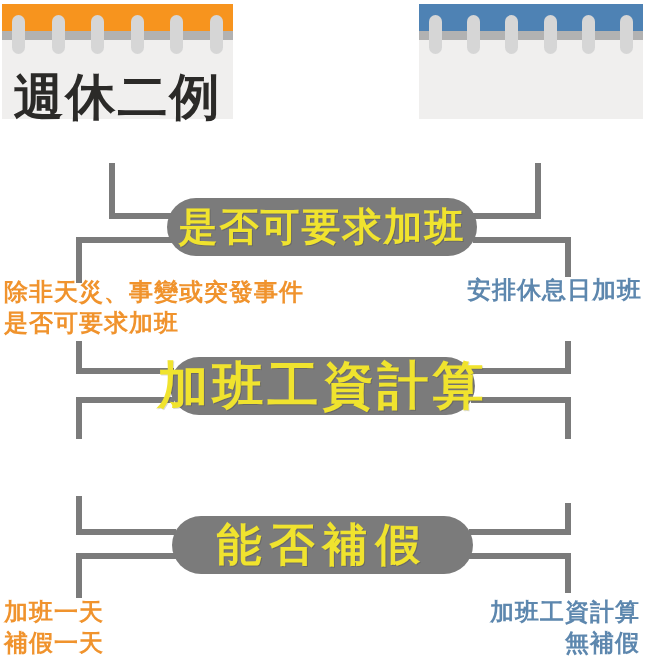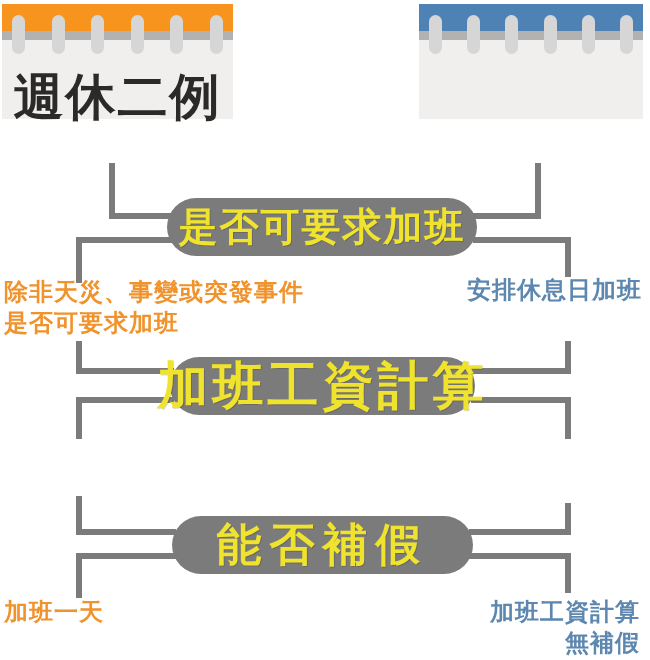--- a/index.html
+++ b/index.html
@@ -120,19 +120,20 @@
   </div>
   <div class="note blue" style="right:8px;top:275px;">
     <div>安排休息日加班</div>
   </div>
 
   <div class="note blue" style="right:8px;top:438px;">
   </div>
 
   <div class="note orange" style="left:4px;top:597px;">
     <div>加班一天</div>
+    <div>補假一天</div>
   </div>
   <div class="note blue" style="right:10px;top:597px;">
     <div>加班工資計算</div>
     <div>無補假</div>
   </div>
 
 </div>
 
 </body></html>

